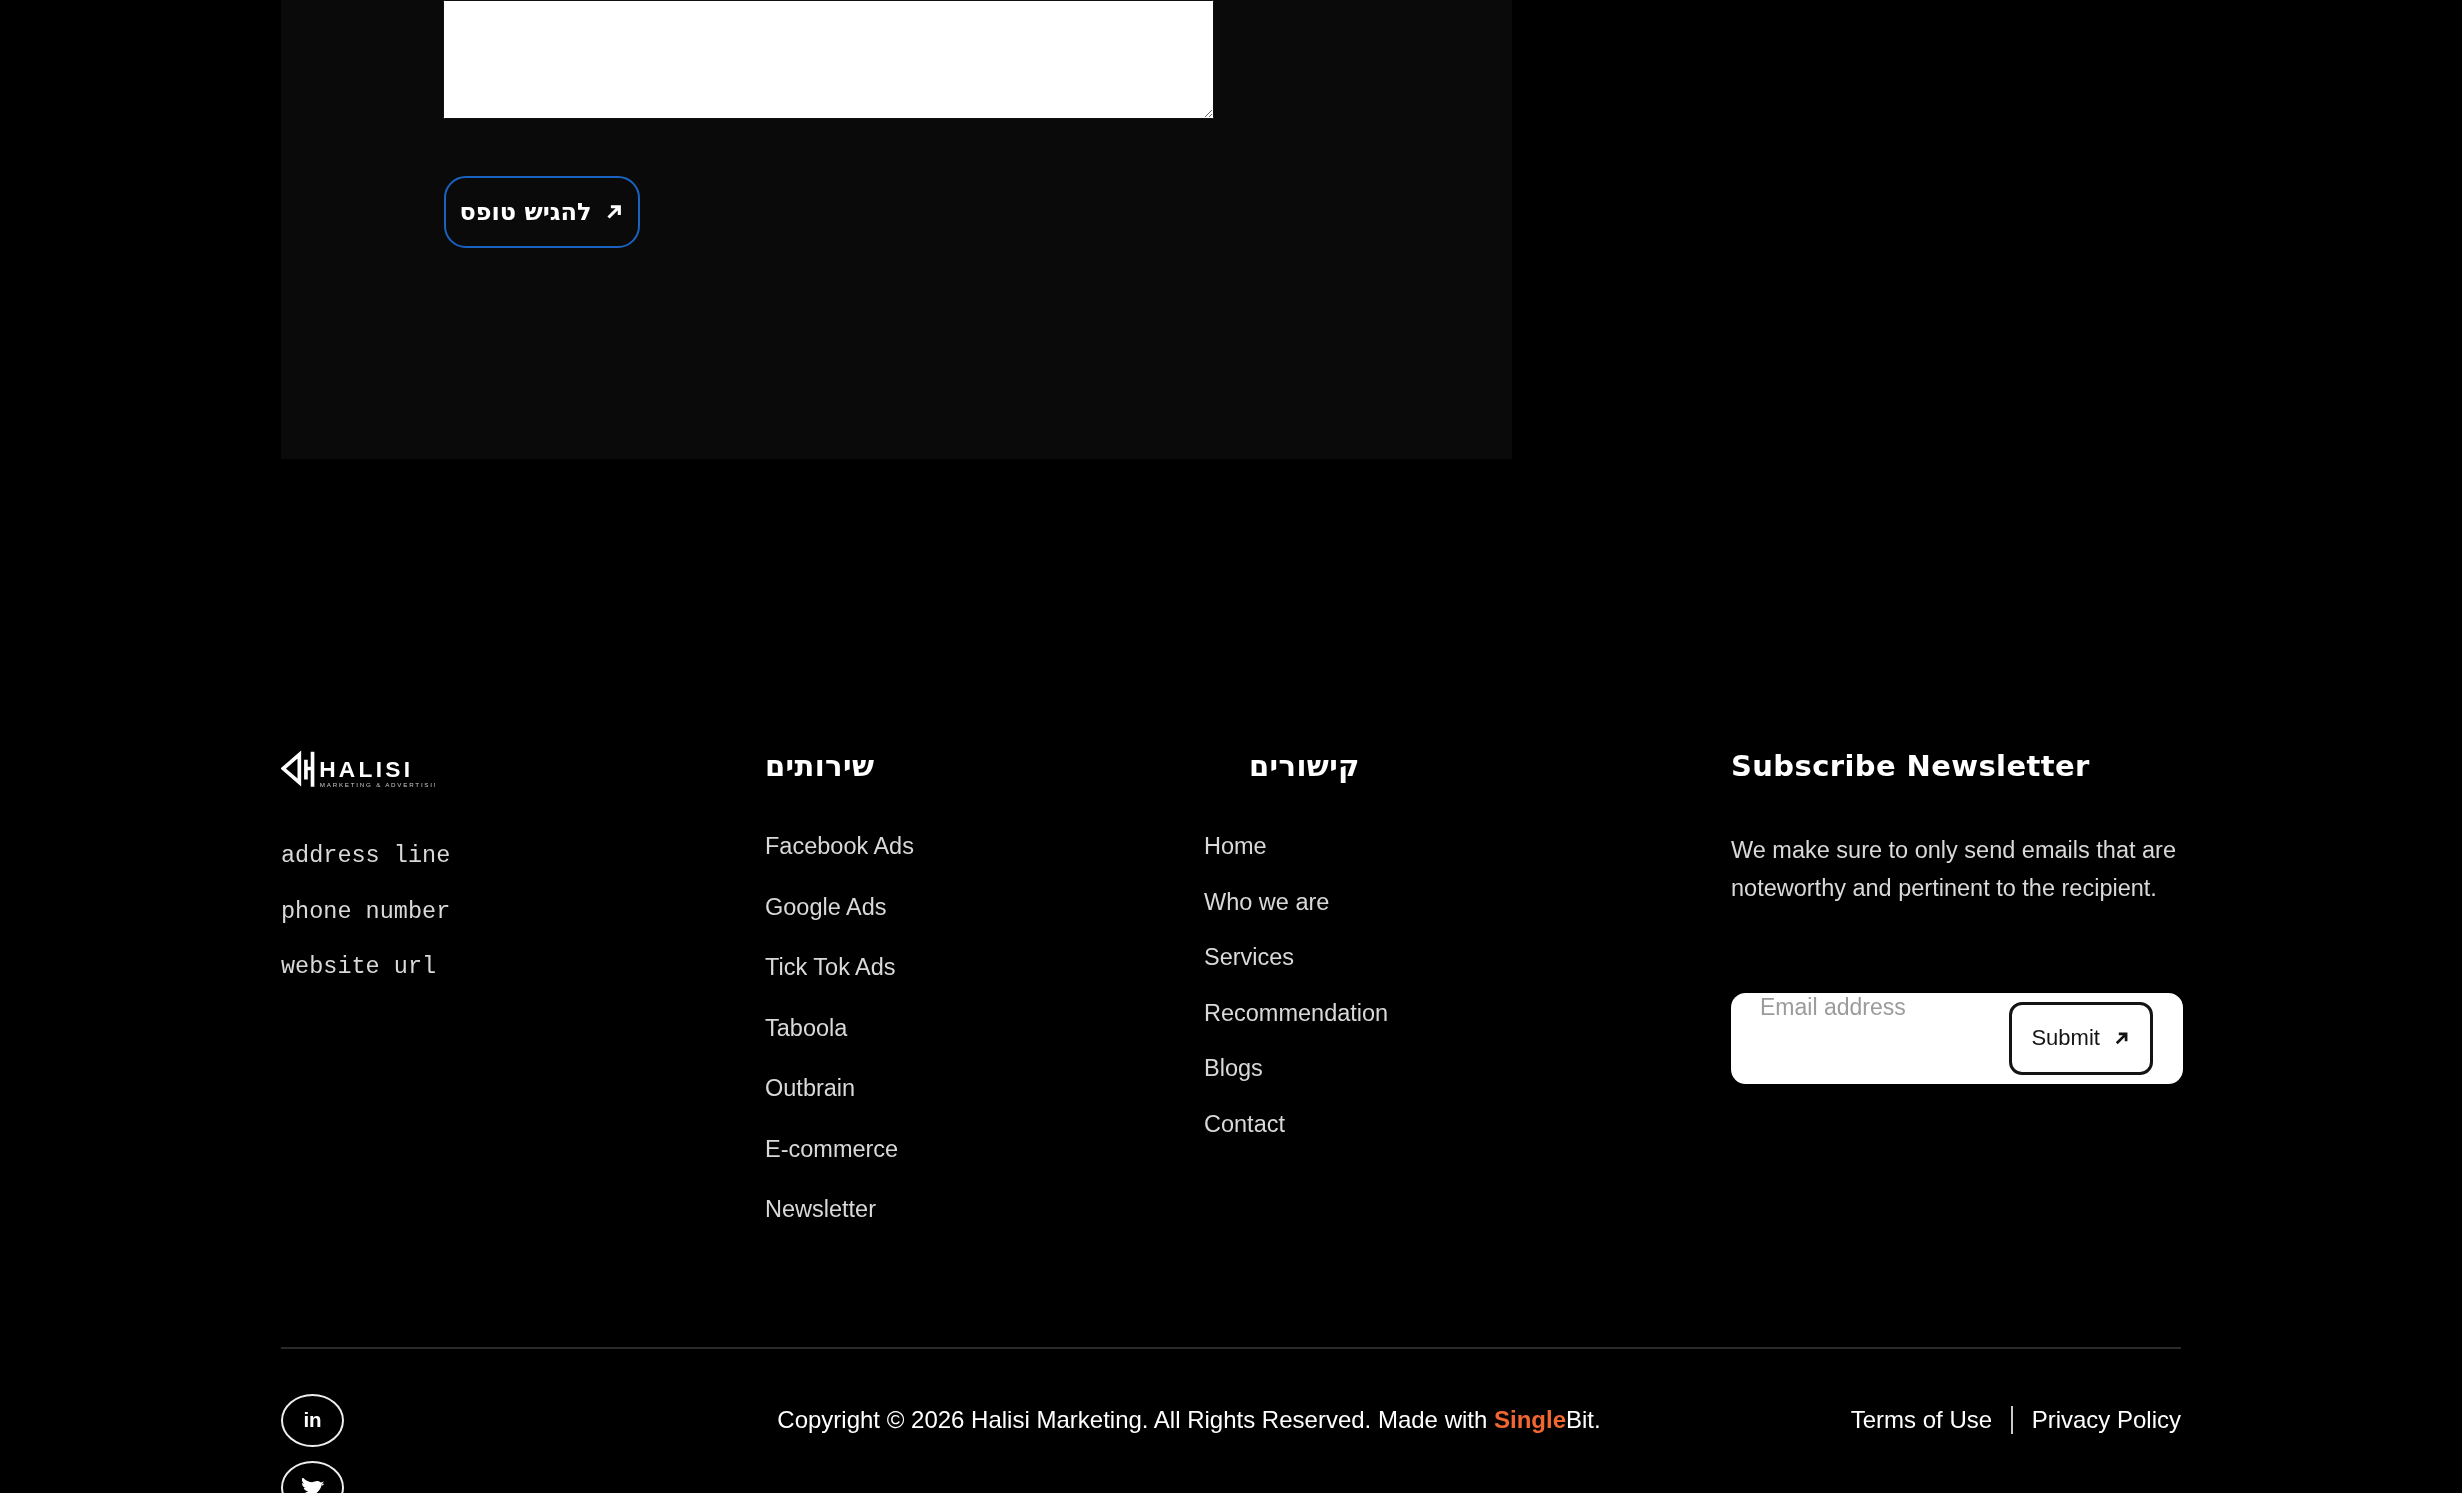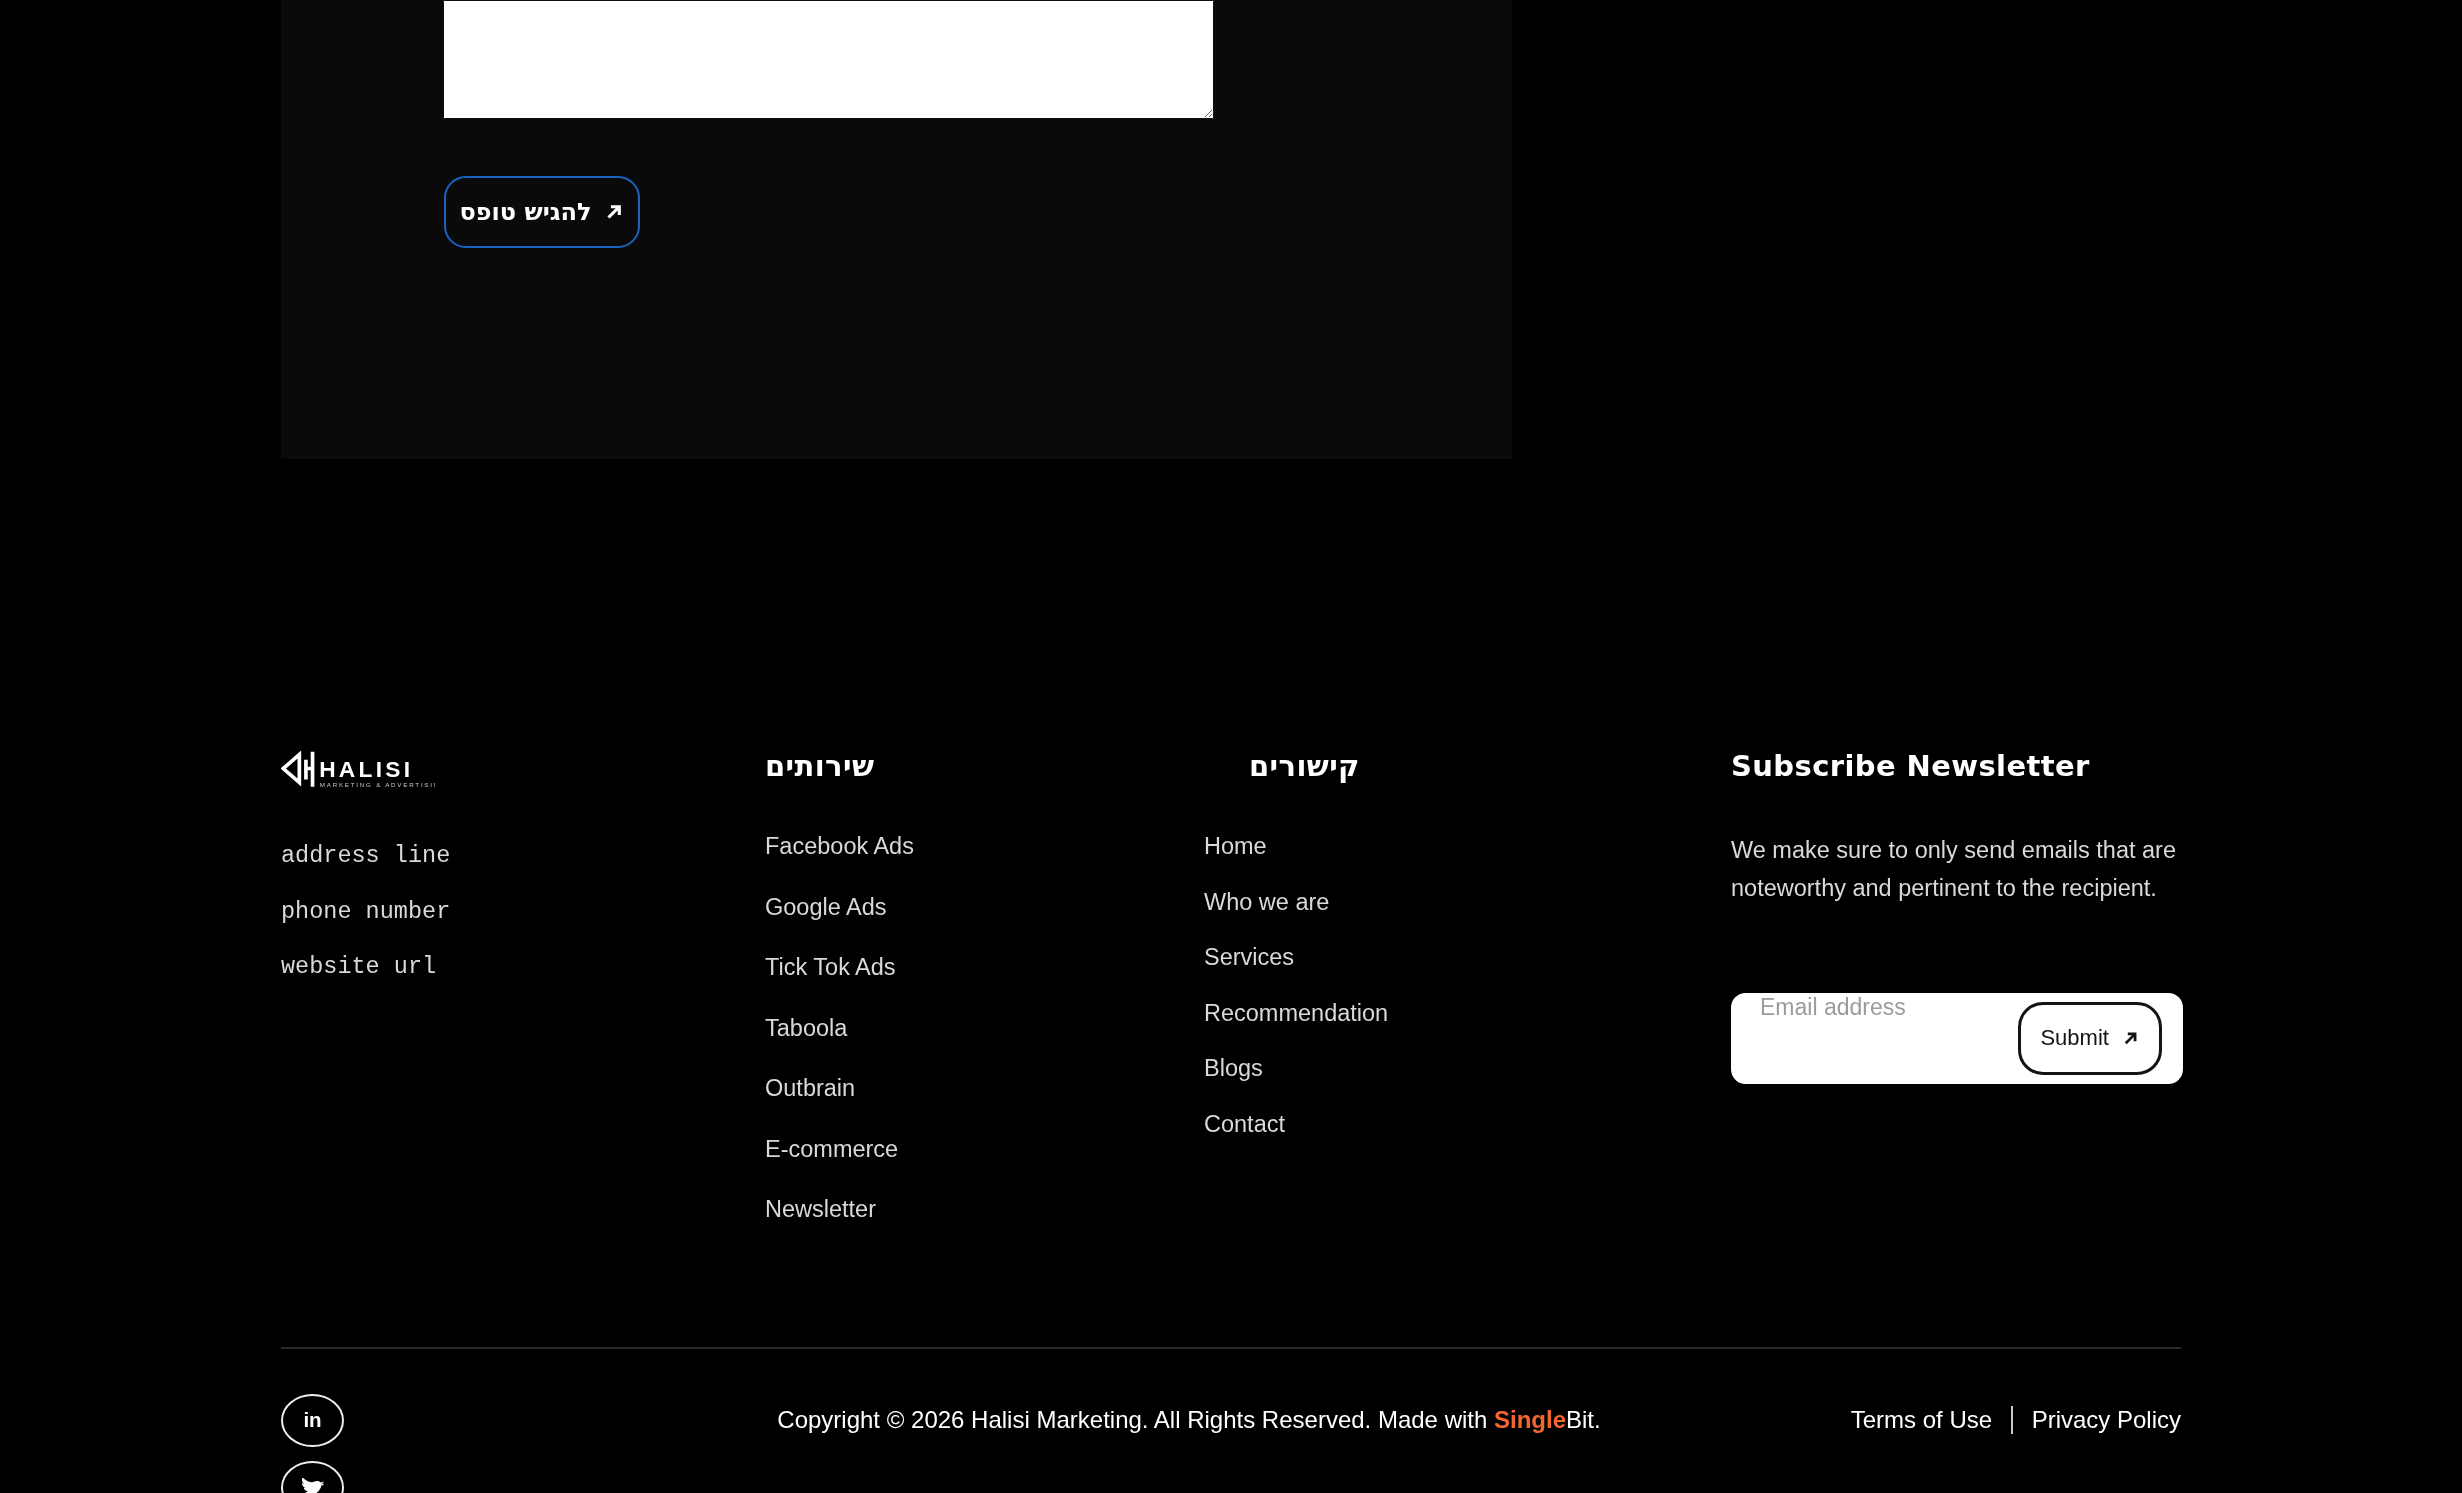--- a/index.html
+++ b/index.html
@@ -53,22 +53,22 @@
     position:absolute;left:1731px;top:993px;width:452px;height:91px;
     background:#fff;border-radius:14.7px;display:flex;align-items:flex-start;box-sizing:border-box;
   }
   .email-input{
     flex:1 1 auto;min-width:0;border:none;outline:none;background:transparent;
     font-family:"Liberation Sans","DejaVu Sans",sans-serif;
     font-size:23px;color:#333;padding-left:29px;
   }
   .email-input::placeholder{color:#9b9b9b;}
   .news-submit{
-    position:absolute;right:21px;top:8.8px;width:144px;height:73px;
-    background:#fff;border:3.7px solid #141414;border-radius:25px;box-sizing:border-box;
+    position:absolute;right:30px;top:8.8px;width:144px;height:73px;
+    background:#fff;border:3.7px solid #141414;border-radius:13px;box-sizing:border-box;
     color:#141414;font-family:"Liberation Sans","DejaVu Sans",sans-serif;
     font-size:22px;display:flex;align-items:center;justify-content:center;gap:11.7px;cursor:pointer;
   }
 
   
   .divider{position:absolute;left:281px;top:1347px;width:1900px;height:1.5px;background:#2a2a2a;}
   .social-row{position:absolute;left:281px;top:1394px;display:flex;gap:14px;flex-direction:column;}
   .social-circle{
     width:47px;height:47px;border:2.2px solid #ededed;border-radius:50%;
     background:transparent;display:flex;align-items:center;justify-content:center;

